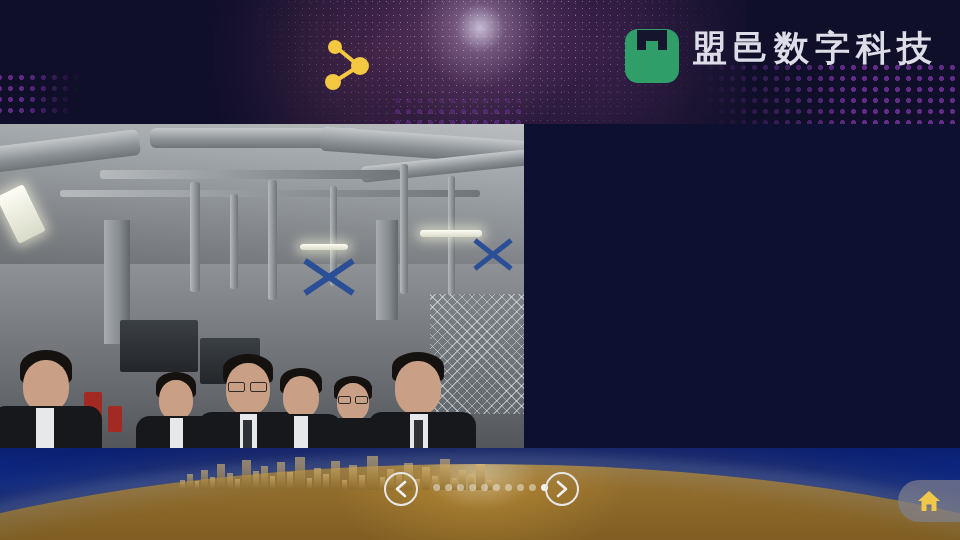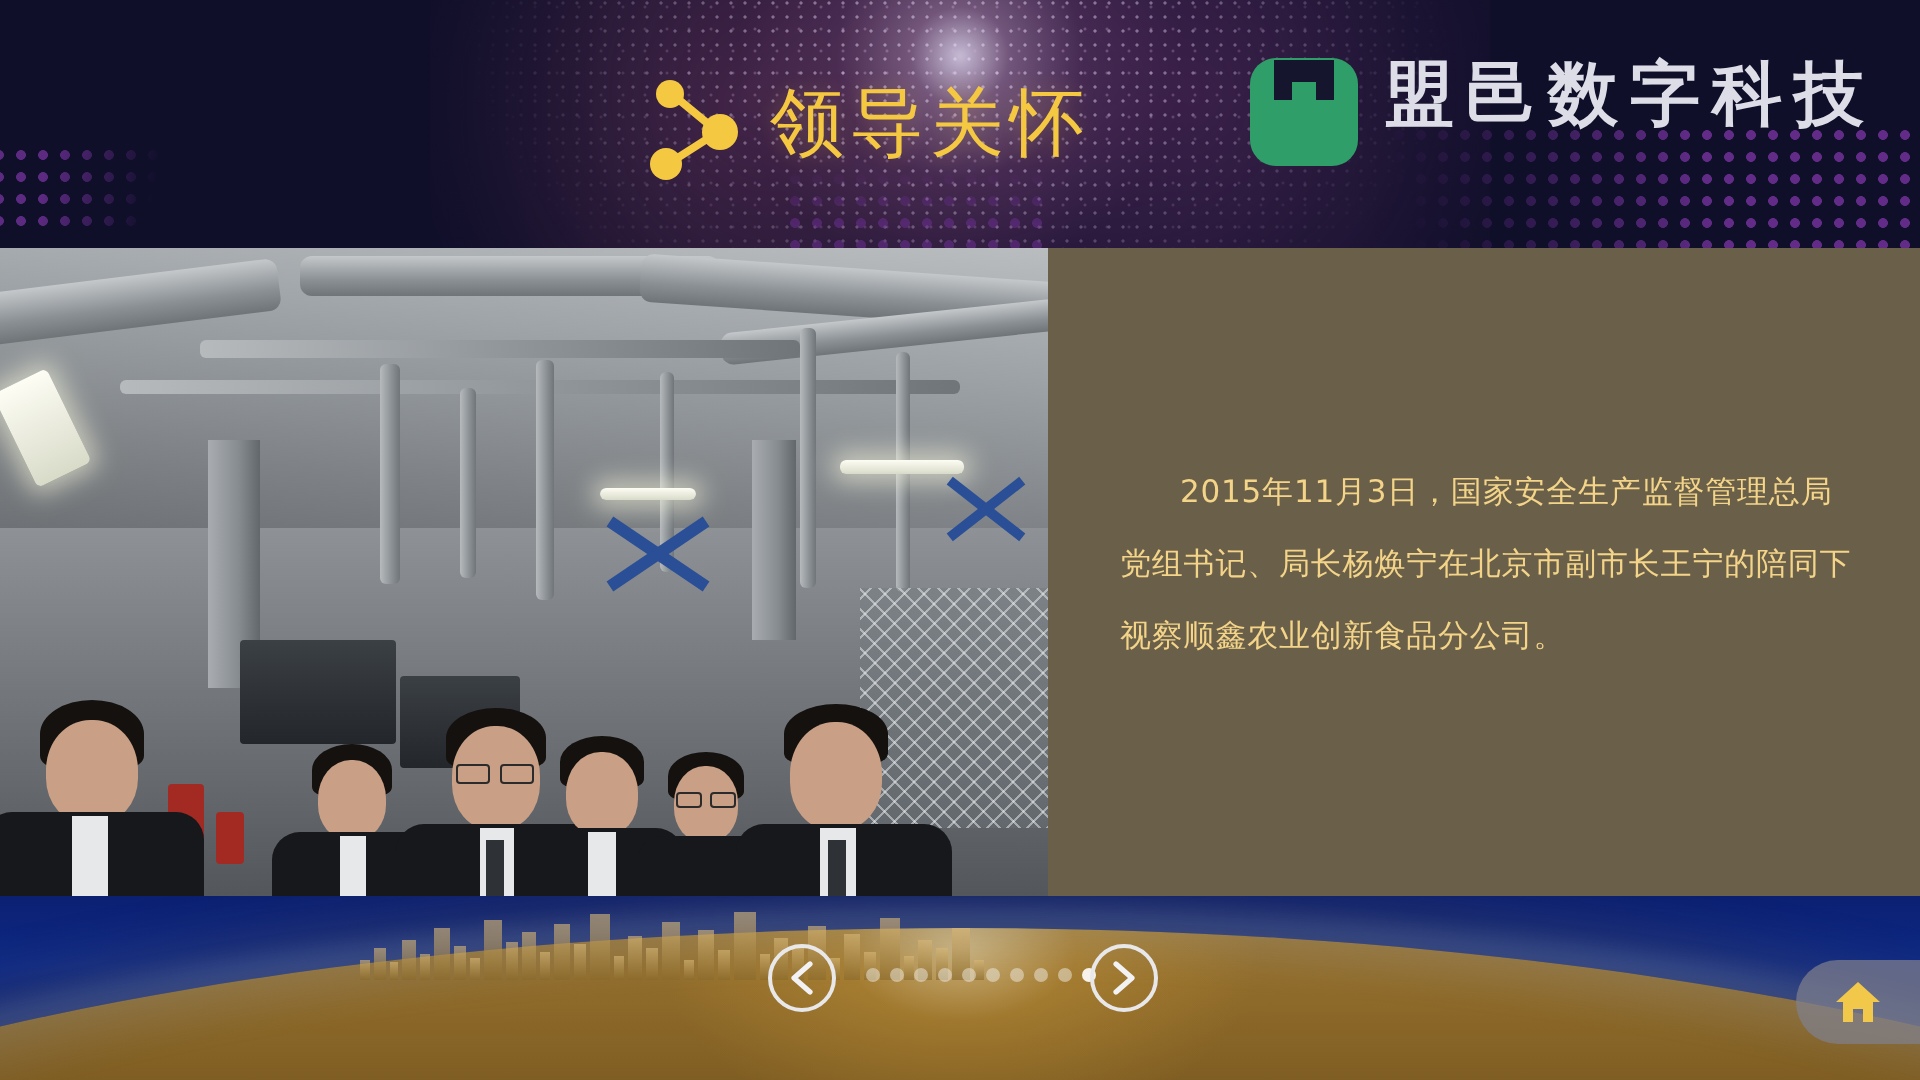--- a/index.html
+++ b/index.html
@@ -186,21 +186,20 @@
     <div class="dots dots-r"></div>
 
     <svg class="node-icon" viewBox="0 0 60 54">
       <line x1="18" y1="9" x2="41" y2="28" stroke="#f5c842" stroke-width="4"></line>
       <line x1="41" y1="28" x2="16" y2="44" stroke="#f5c842" stroke-width="4"></line>
       <circle cx="17" cy="9" r="7" fill="#f5c842"></circle>
       <circle cx="42" cy="28" r="9" fill="#f5c842"></circle>
       <circle cx="15" cy="44" r="8" fill="#f5c842"></circle>
     </svg>
 
-    <div class="title-zh">领导关怀</div>
 
     <div class="brand">
       <svg class="brand-mark" viewBox="0 0 56 56">
         <rect x="1" y="1" width="54" height="54" rx="13" fill="#2f9e68"></rect>
         <path d="M13 2 L13 22 L22 22 L22 13 L34 13 L34 22 L43 22 L43 2 Z" fill="#16152e"></path>
         <rect x="22" y="22" width="12" height="13" fill="#2f9e68"></rect>
       </svg>
       <div class="brand-texts">
         <div class="brand-zh">盟邑数字科技</div>
       </div>
@@ -278,23 +277,20 @@
       </div>
       <div class="person" style="left:380px;top:228px;">
         <div class="p-hair" style="left:12px;top:0;width:52px;height:30px;"></div>
         <div class="p-head" style="left:15px;top:9px;width:46px;height:54px;"></div>
         <div class="p-body" style="left:-12px;top:60px;width:108px;height:98px;"></div>
         <div class="p-shirt" style="left:30px;top:62px;width:18px;height:44px;"></div>
         <div class="p-tie" style="left:34px;top:68px;width:9px;height:38px;"></div>
       </div>
     </div>
 
-    <div class="caption-panel">
-      <div class="caption-text">2015年11月3日，国家安全生产监督管理总局党组书记、局长杨焕宁在北京市副市长王宁的陪同下视察顺鑫农业创新食品分公司。</div>
-    </div>
   </div>
 
   <div class="footer">
     <div class="globe"></div>
     <div class="globe-atmo"></div>
   </div>
 
   <div class="skyline">
     <span style="width:5px;height:10px"></span>
       <span style="width:6px;height:16px"></span>

